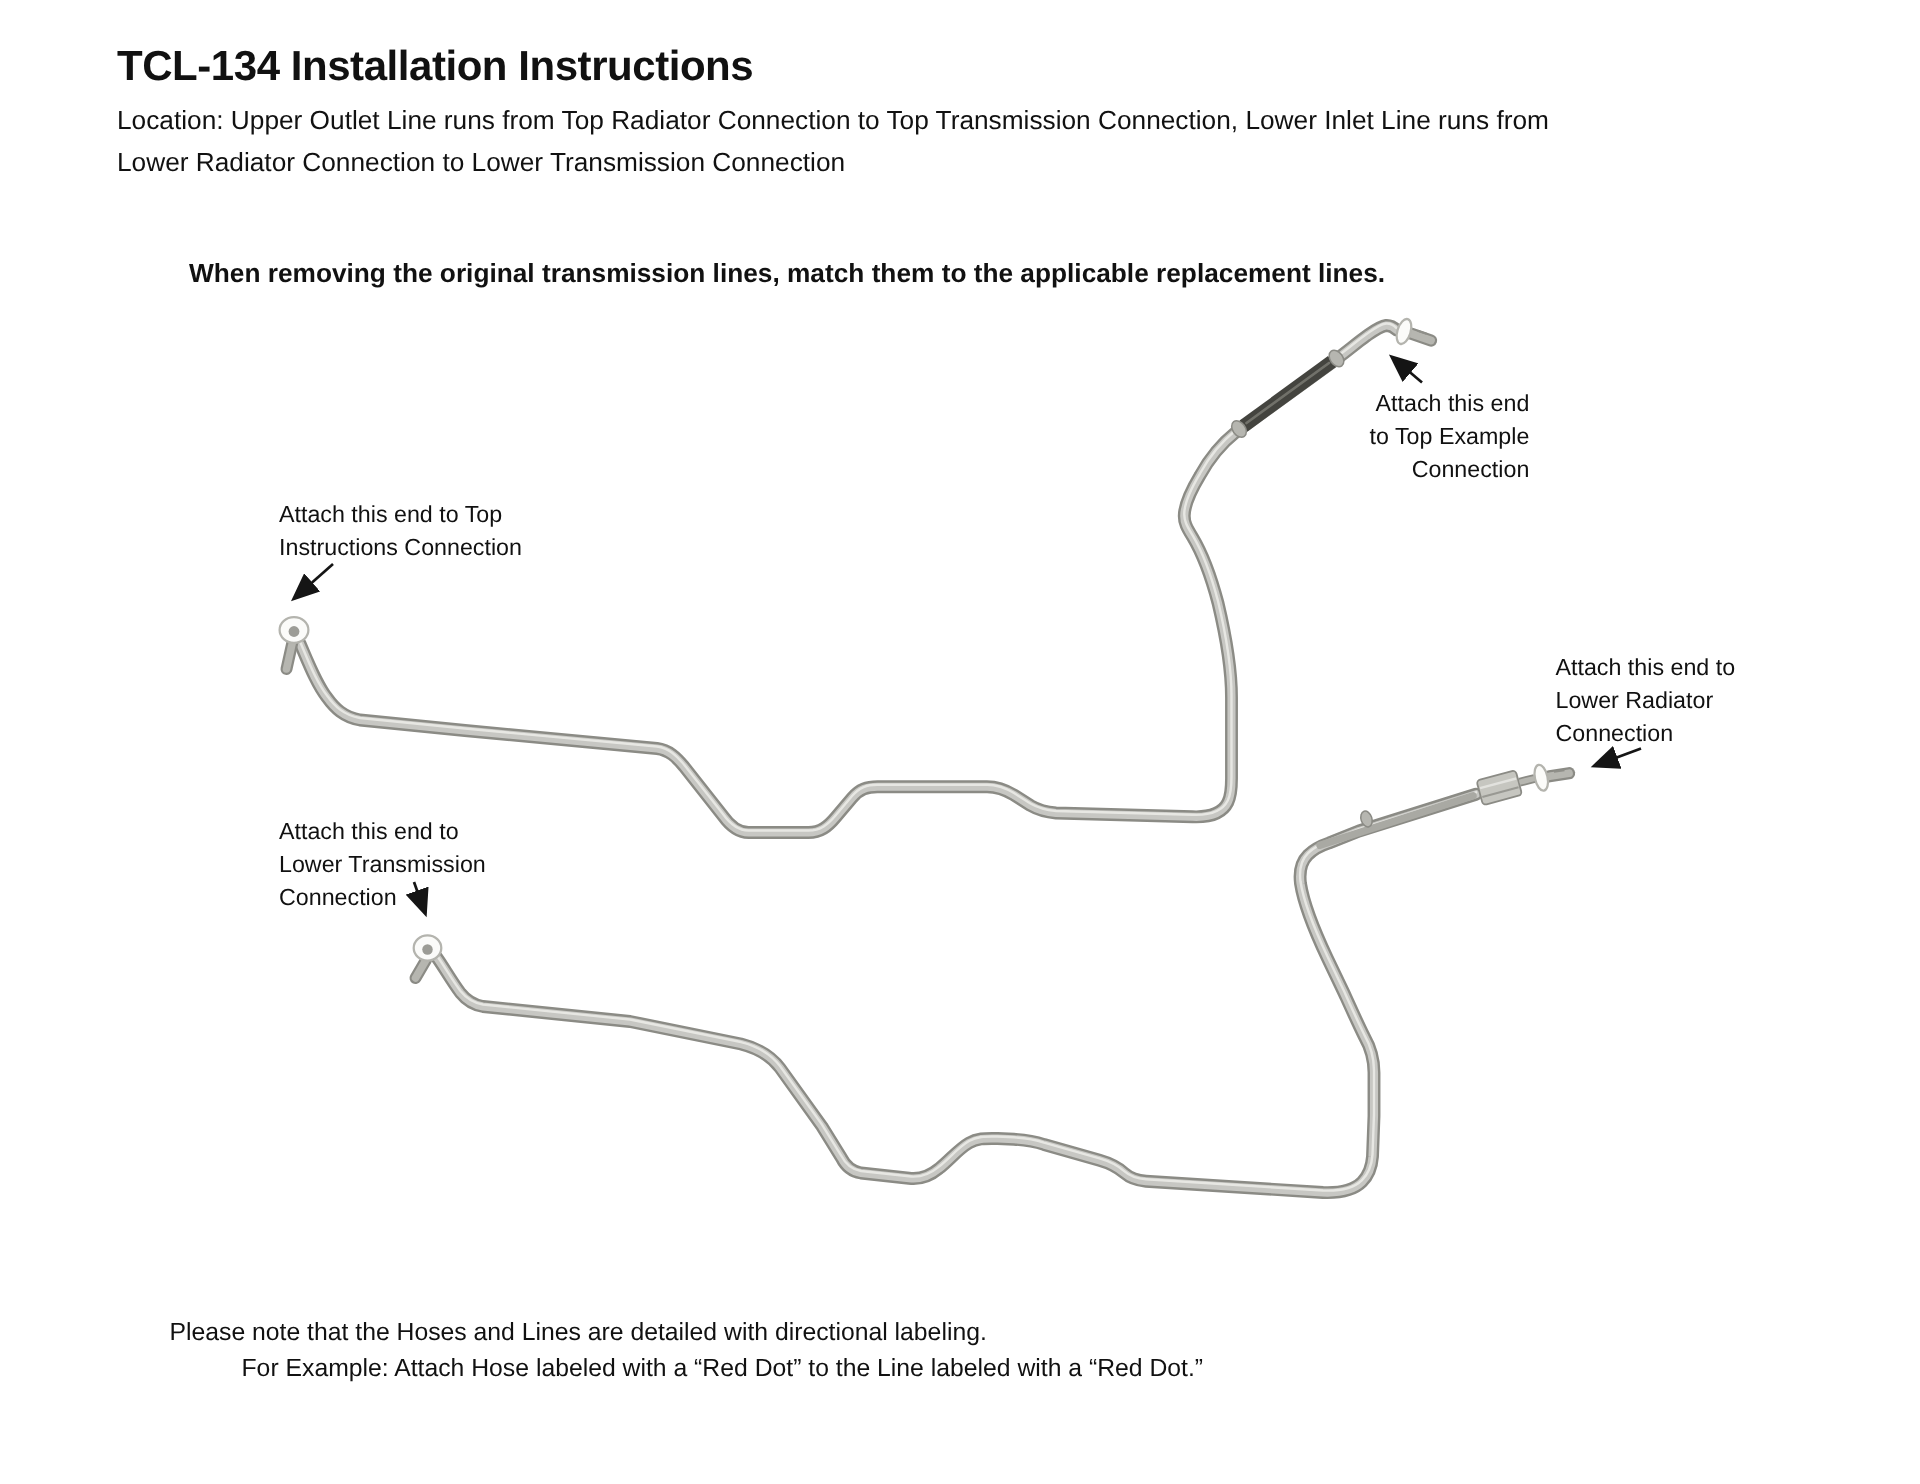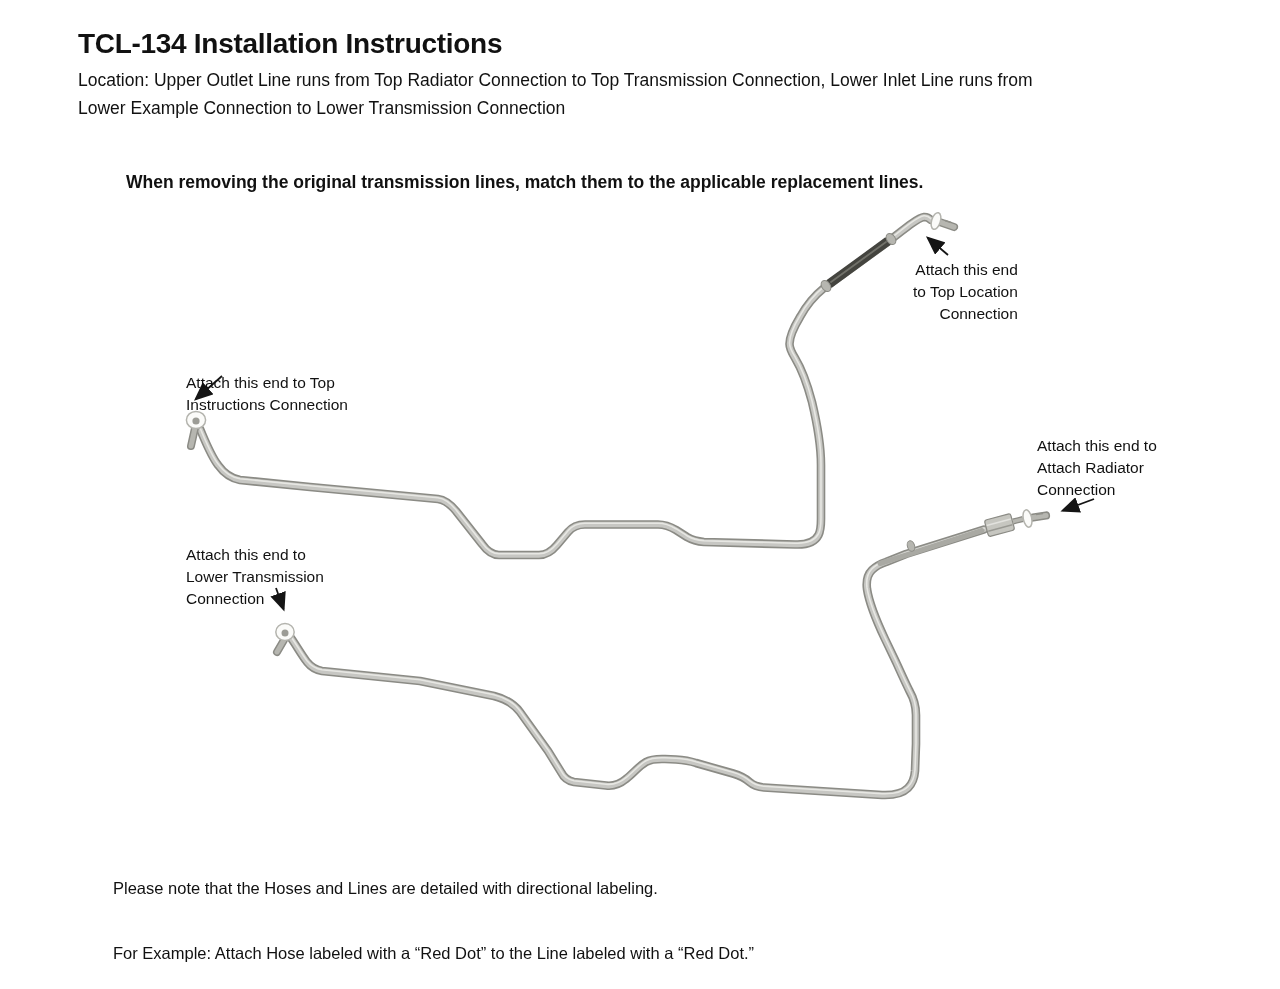--- a/index.html
+++ b/index.html
@@ -19,24 +19,24 @@
     font-family:"Liberation Sans",sans-serif;color:var(--text);overflow:hidden;
   }
   .abs{position:absolute;}
   #title{left:78px;top:28px;font-size:28px;font-weight:700;letter-spacing:-0.3px;}
   .loc-line{left:78px;font-size:17.5px;font-weight:400;white-space:nowrap;}
   #loc1{top:70px;}
   #loc2{top:98px;}
   #instruction{left:78px;top:172px;font-size:17.5px;font-weight:700;white-space:nowrap;margin-left:48px;}
   .note-line{left:113px;font-size:16.5px;font-weight:400;white-space:nowrap;}
   #note1{top:879px;}
-  #note2{top:944px;}
+  #note2{top:903px;margin-left:48px;}
   .callout{font-size:15.5px;line-height:22px;font-weight:400;color:var(--text);white-space:nowrap;}
   #callout-top-radiator{left:913px;top:259px;text-align:right;}
-  #callout-top-transmission{left:186px;top:333px;margin-top:39px;}
+  #callout-top-transmission{left:186px;top:333px;}
   #callout-lower-radiator{left:1037px;top:435px;}
   #callout-lower-transmission{left:186px;top:544px;}
   svg{position:absolute;left:0;top:0;}
   .tube-edge{fill:none;stroke:var(--tube-edge);stroke-width:8.6;stroke-linecap:round;stroke-linejoin:round;}
   .tube-body{fill:none;stroke:var(--tube-body);stroke-width:5.4;stroke-linecap:round;stroke-linejoin:round;}
   .tube-hl{fill:none;stroke:var(--tube-hl);stroke-width:1.6;stroke-linecap:round;stroke-linejoin:round;opacity:.95;}
   .sleeve{fill:none;stroke:var(--sleeve);stroke-width:9;stroke-linecap:butt;}
   .sleeve-hl{fill:none;stroke:#77776f;stroke-width:1.8;stroke-linecap:round;opacity:.9;}
   .ferrule{fill:var(--metal);stroke:var(--tube-edge);stroke-width:1;}
   .washer{fill:var(--washer);stroke:var(--washer-edge);stroke-width:1.5;}
@@ -48,21 +48,21 @@
   .nut{fill:#c6c6c0;stroke:var(--tube-edge);stroke-width:1.2;}
   .arrow{stroke:#151515;stroke-width:1.8;fill:none;}
 </style>
 </head>
 <body>
 
 <div id="page">
 
   <div id="title" class="abs">TCL-134 Installation Instructions</div>
   <div id="loc1" class="abs loc-line">Location: Upper Outlet Line runs from Top Radiator Connection to Top Transmission Connection, Lower Inlet Line runs from</div>
-  <div id="loc2" class="abs loc-line">Lower Example Connection to Lower Transmission Connection</div>
+  <div id="loc2" class="abs loc-line">Lower Radiator Connection to Lower Transmission Connection</div>
   <div id="instruction" class="abs">When removing the original transmission lines, match them to the applicable replacement lines.</div>
 
   <svg width="1280" height="989" viewBox="0 0 1280 989">
     <defs>
       <marker id="ah" markerWidth="11" markerHeight="9" refX="9" refY="4.5" orient="auto">
         <path d="M0 0 L10.5 4.5 L0 9 z" fill="#151515"></path>
       </marker>
       <path id="upperLine" d="M 200 429
         C 206 443 211 456 218 465
         C 223 472 229 478 240 480
@@ -178,32 +178,32 @@
     </g>
 
     <line class="arrow" x1="948" y1="255" x2="928" y2="238" marker-end="url(#ah)"></line>
     <line class="arrow" x1="222" y1="376" x2="196" y2="399" marker-end="url(#ah)"></line>
     <line class="arrow" x1="1094" y1="499" x2="1063" y2="510.5" marker-end="url(#ah)"></line>
     <line class="arrow" x1="276" y1="588" x2="283.5" y2="609" marker-end="url(#ah)"></line>
   </svg>
 
   <div id="callout-top-radiator" class="abs callout">
     <div>Attach this end</div>
-    <div>to Top Location</div>
+    <div>to Top Example</div>
     <div>Connection</div>
   </div>
 
   <div id="callout-top-transmission" class="abs callout">
     <div>Attach this end to Top</div>
     <div>Instructions Connection</div>
   </div>
 
   <div id="callout-lower-radiator" class="abs callout">
     <div>Attach this end to</div>
-    <div>Attach Radiator</div>
+    <div>Lower Radiator</div>
     <div>Connection</div>
   </div>
 
   <div id="callout-lower-transmission" class="abs callout">
     <div>Attach this end to</div>
     <div>Lower Transmission</div>
     <div>Connection</div>
   </div>
 
   <div id="note1" class="abs note-line">Please note that the Hoses and Lines are detailed with directional labeling.</div>

